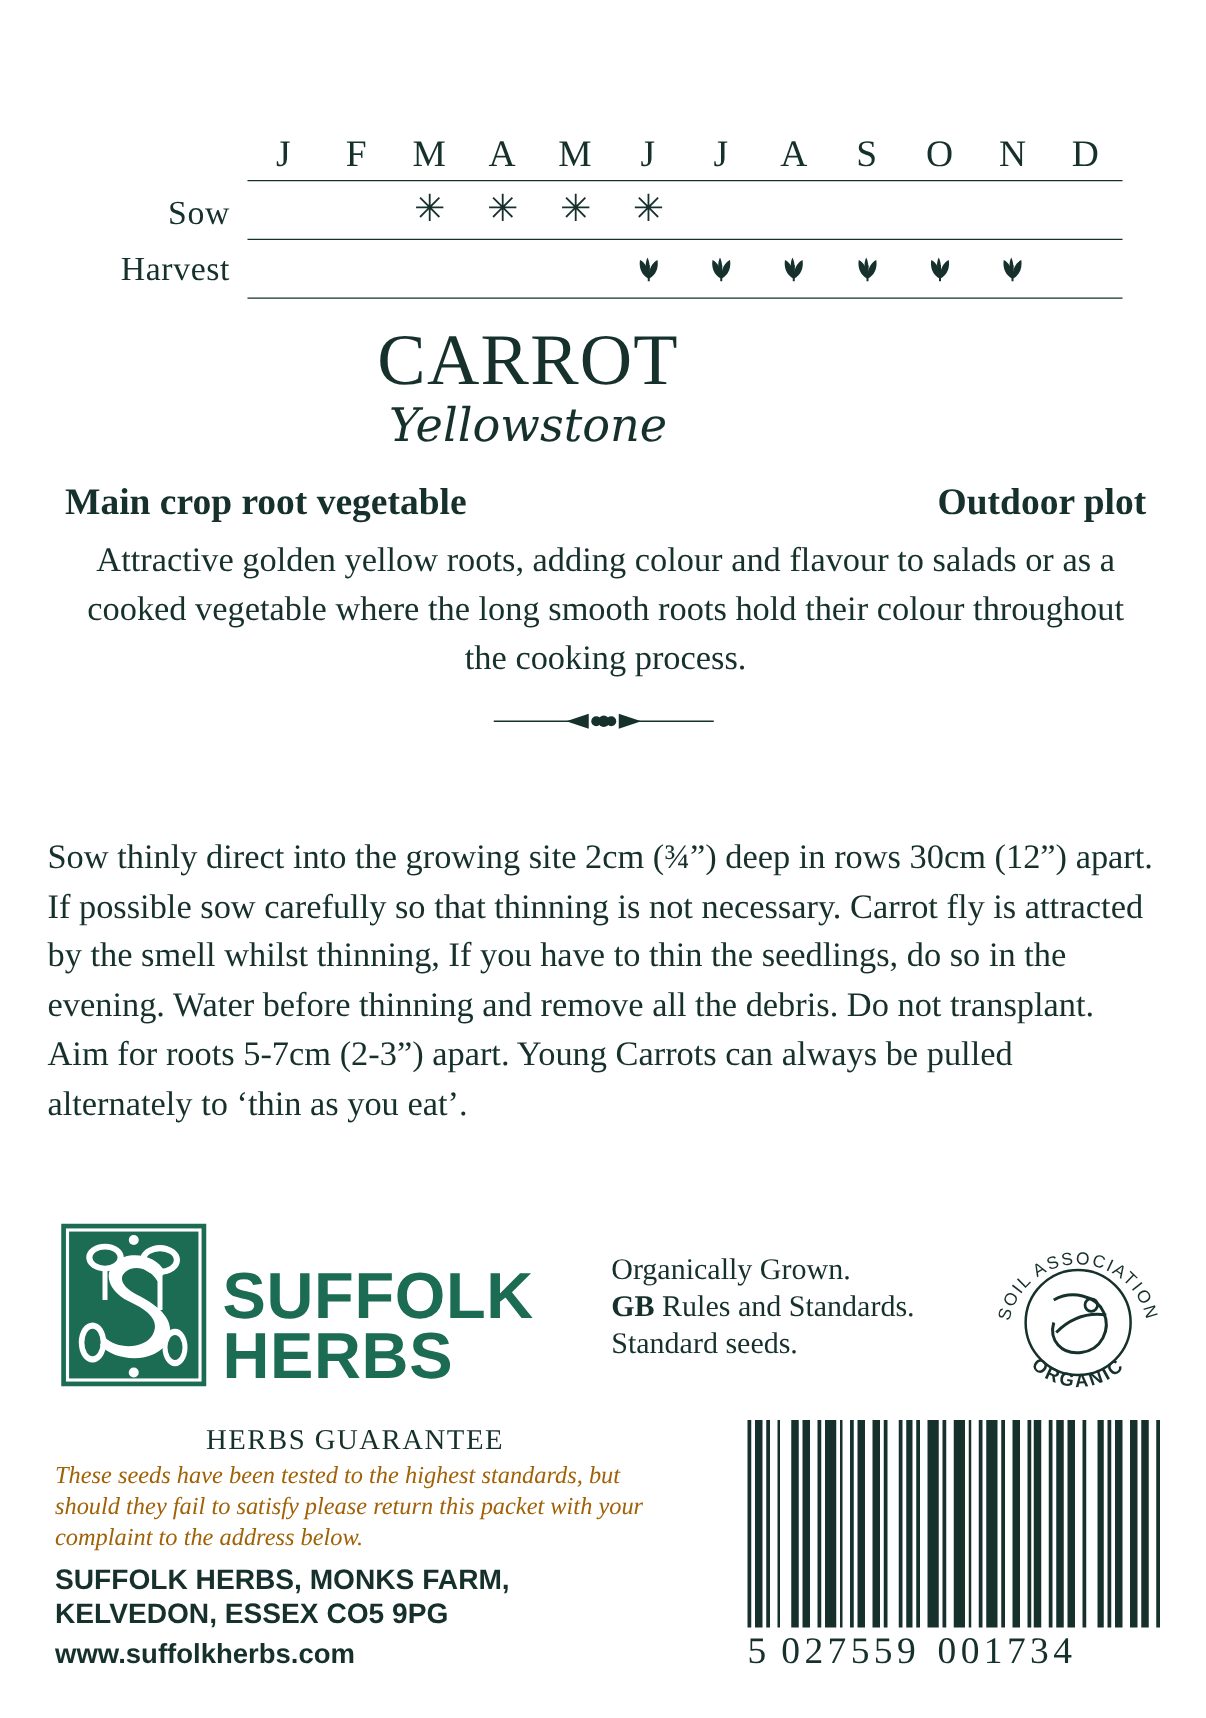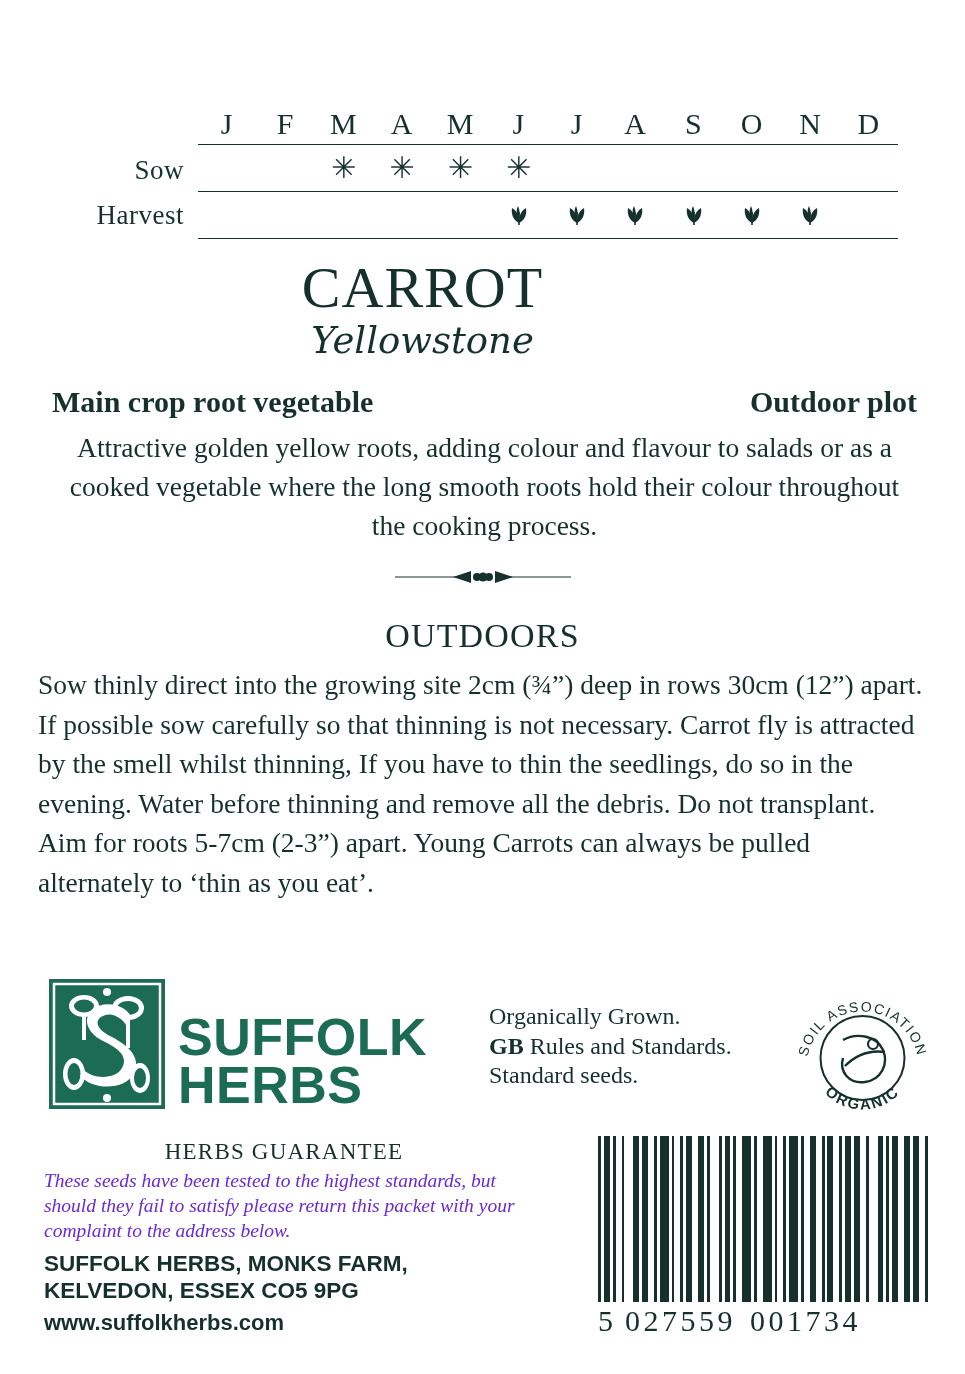--- a/index.html
+++ b/index.html
@@ -220,21 +220,21 @@
     font-size: 23px;
     letter-spacing: 1.2px;
     color: #16312c;
     font-family: "Liberation Serif", serif;
   }
   .guarantee-body {
     margin-top: 3px;
     font-size: 19.5px;
     line-height: 25px;
     font-style: italic;
-    color: #6d28d9;
+    color: #a16207;
   }
   .address {
     position: absolute;
     left: 44px;
     top: 1250px;
     width: 520px;
     font-family: "Liberation Sans", sans-serif;
     font-weight: bold;
     font-size: 22.5px;
     line-height: 27px;
@@ -408,21 +408,20 @@
       <path d="M2 9 L66 9" stroke="#16312c" stroke-width="1.2" fill="none"></path>
       <path d="M114 9 L178 9" stroke="#16312c" stroke-width="1.2" fill="none"></path>
       <path d="M60 9 L78 3 L78 15 Z" fill="#16312c"></path>
       <path d="M120 9 L102 3 L102 15 Z" fill="#16312c"></path>
       <circle cx="84" cy="9" r="4" fill="#16312c"></circle>
       <circle cx="96" cy="9" r="4" fill="#16312c"></circle>
       <circle cx="90" cy="9" r="4.6" fill="#16312c"></circle>
     </svg>
   </div>
 
-  <div class="section-title">OUTDOORS</div>
   <div class="instructions">Sow thinly direct into the growing site 2cm (¾”) deep in rows 30cm (12”) apart. If  possible sow carefully so that thinning is not necessary. Carrot fly is attracted by the smell whilst thinning, If  you have to thin the seedlings, do so in the evening. Water before thinning and remove all the debris. Do not transplant. Aim for roots 5-7cm (2-3”) apart. Young Carrots can always be pulled alternately to ‘thin as you eat’.</div>
 
   <div class="logo-area">
     <svg class="logo-mark" viewBox="0 0 118 132">
       <rect x="1" y="1" width="116" height="130" fill="#1c6b53"></rect>
       <rect x="6" y="6" width="106" height="120" fill="none" stroke="#ffffff" stroke-width="2.5"></rect>
 
       <g fill="#ffffff">
         <ellipse cx="36" cy="28" rx="15" ry="11"></ellipse>
         <ellipse cx="80" cy="30" rx="16" ry="12"></ellipse>

